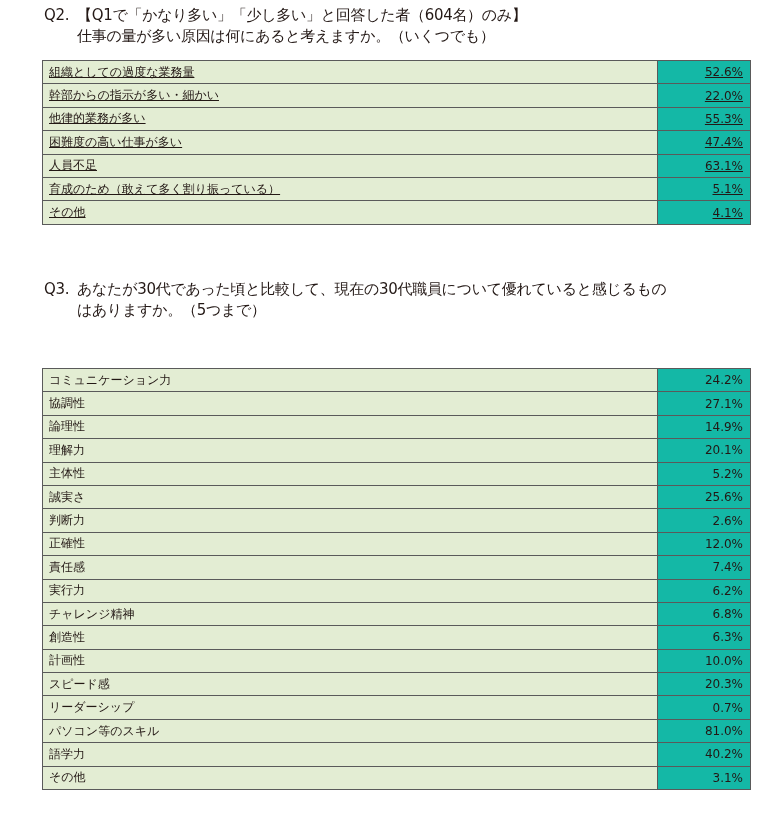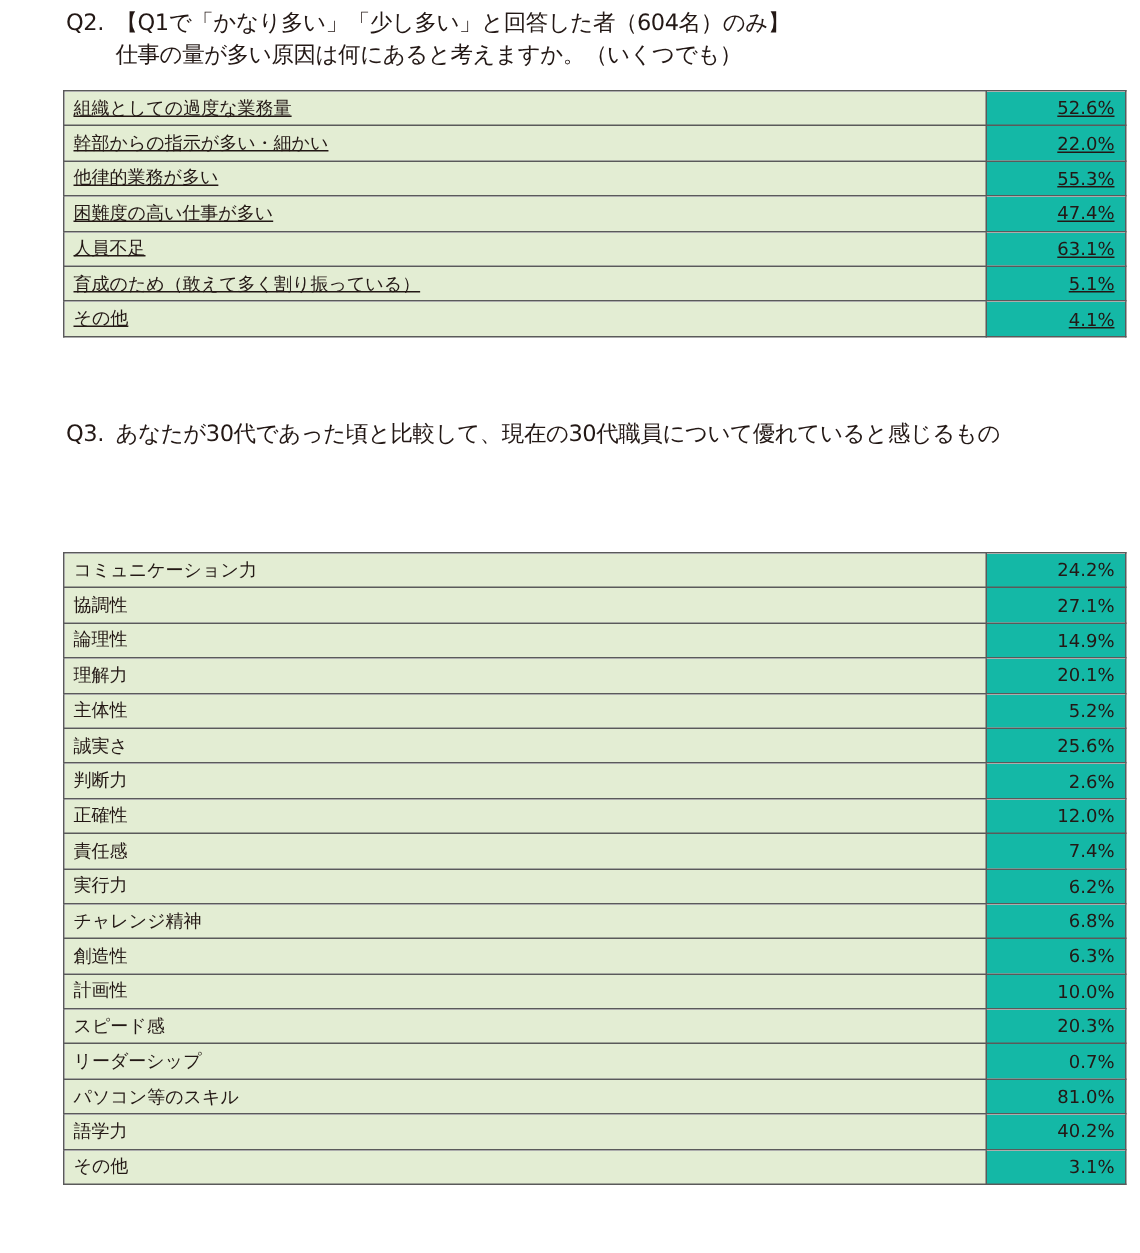--- a/index.html
+++ b/index.html
@@ -54,20 +54,21 @@
       </tr>
     <tr>
         <td class="label">その他</td>
         <td class="value">4.1%</td>
       </tr>
   </tbody>
 </table>
 
 <div id="q3-title" class="q-title">
   <span class="qnum">Q3.</span><span>あなたが30代であった頃と比較して、現在の30代職員について優れていると感じるもの</span>
+  <span class="line2">はありますか。（5つまで）</span>
 </div>
 
 <table id="q3-table" class="survey">
   <tbody>
     <tr>
         <td class="label">コミュニケーション力</td>
         <td class="value">24.2%</td>
       </tr>
     <tr>
         <td class="label">協調性</td>

